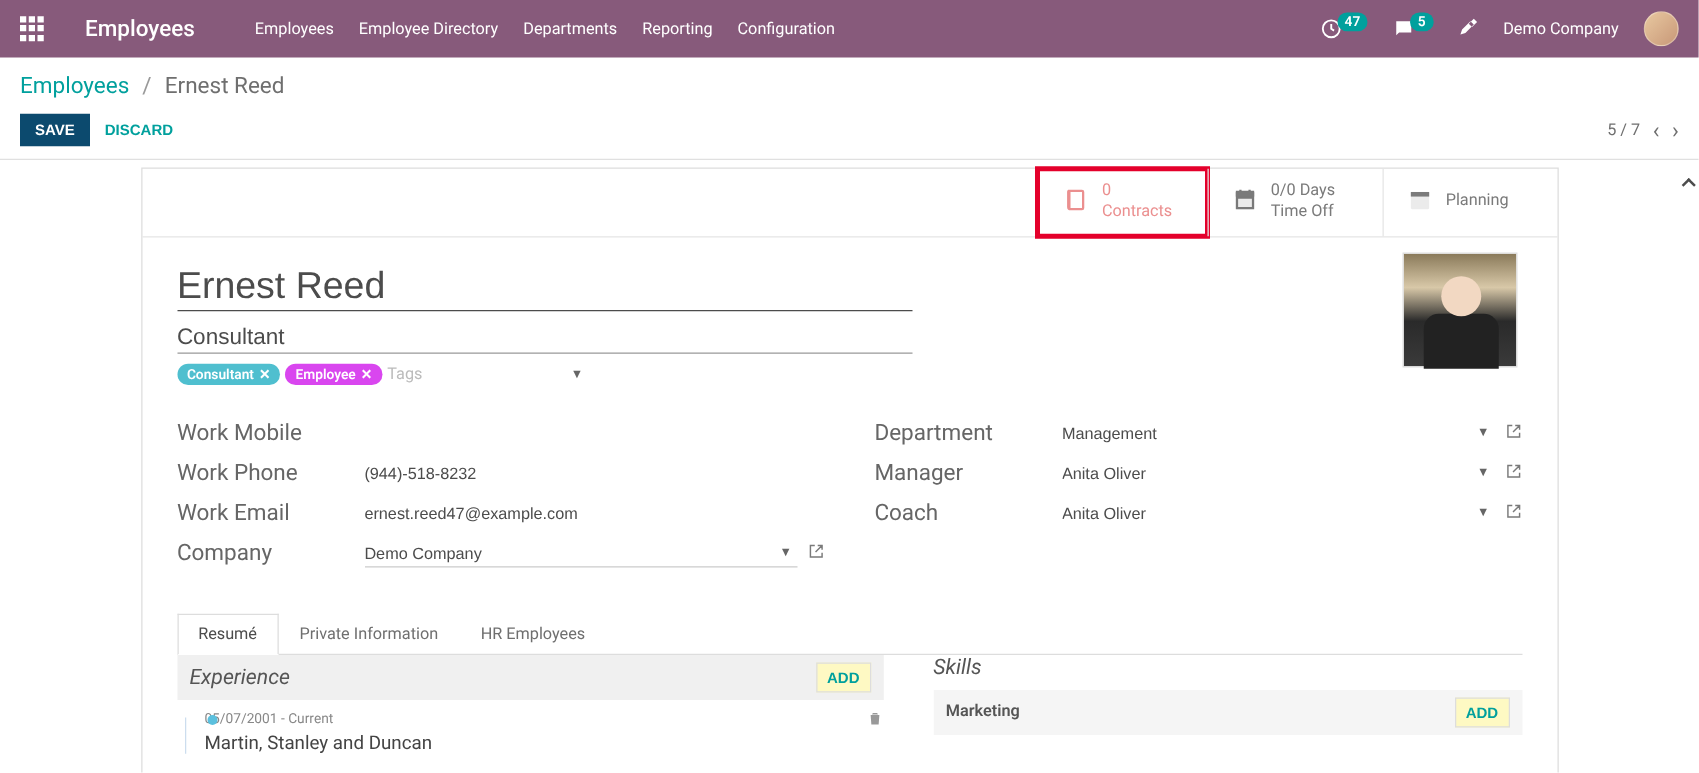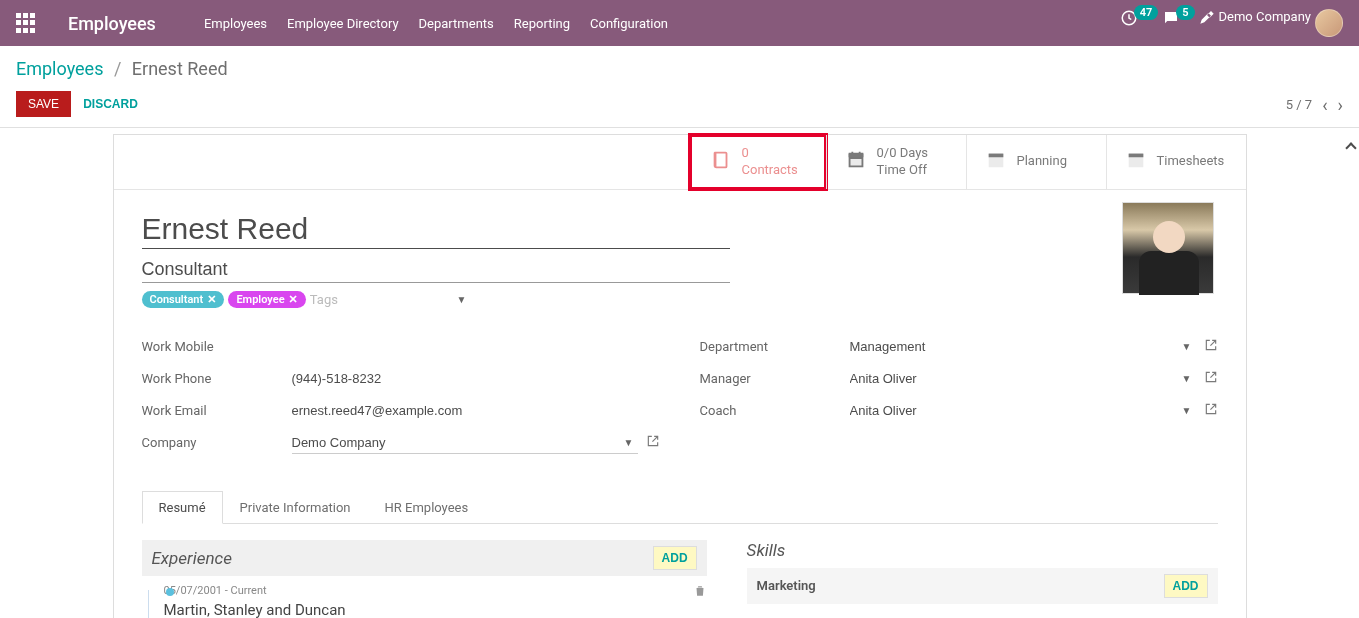--- a/index.html
+++ b/index.html
@@ -5,36 +5,36 @@
 * { box-sizing: border-box; margin: 0; padding: 0; }
 body { font-family: -apple-system, BlinkMacSystemFont, "Segoe UI", Roboto, "Helvetica Neue", Arial, sans-serif; font-size: 13px; color: #4c4c4c; background: #fff; width: 1359px; height: 618px; overflow: hidden; position: relative; }
 
 
 .navbar { background: #875a7b; height: 46px; display: flex; align-items: center; padding: 0 16px; color: #fff; }
 .apps-icon { width: 20px; height: 20px; display: flex; flex-wrap: wrap; gap: 2px; margin-right: 32px; cursor: pointer; }
 .apps-icon span { width: 5px; height: 5px; background: #fff; }
 .app-title { font-size: 18px; font-weight: 500; margin-right: 48px; }
 .nav-links { display: flex; gap: 20px; }
 .nav-link { color: #fff; font-size: 13px; cursor: pointer; }
-.nav-right { margin-left: auto; display: flex; align-items: flex-start; gap: 4px; }
+.nav-right { margin-left: auto; display: flex; align-items: center; gap: 20px; }
 .badge-group { position: relative; display: flex; align-items: center; }
 .badge-group svg { width: 18px; height: 18px; }
 .badge { background: #00a09d; color: #fff; border-radius: 9px; padding: 1px 6px; font-size: 11px; font-weight: 600; margin-left: -4px; position: relative; top: -6px; }
 .tool-icon { cursor: pointer; }
 .company-name { font-size: 13px; }
 .avatar-circle { width: 28px; height: 28px; border-radius: 50%; background: linear-gradient(135deg, #e8c8a0, #c89878); border: 1px solid rgba(255,255,255,0.3); }
 
 
 .subheader { padding: 12px 16px 0 16px; }
 .breadcrumb { font-size: 18px; color: #6f6f6f; margin-bottom: 12px; }
 .breadcrumb .bc-root { color: #00a09d; cursor: pointer; }
 .breadcrumb .bc-sep { margin: 0 6px; color: #999; }
 .action-row { display: flex; align-items: center; justify-content: space-between; padding-bottom: 10px; }
 .action-left { display: flex; align-items: center; gap: 12px; }
-.btn-save { background: #b91c1c; color: #fff; border: none; padding: 6px 12px; font-size: 12px; font-weight: 400; cursor: pointer; }
+.btn-save { background: #0c4a6e; color: #fff; border: none; padding: 6px 12px; font-size: 12px; font-weight: 700; cursor: pointer; }
 .btn-discard { color: #00a09d; font-size: 12px; font-weight: 600; cursor: pointer; background: none; border: none; }
 .pager { display: flex; align-items: center; gap: 10px; color: #6f6f6f; font-size: 13px; }
 .pager-arrow { cursor: pointer; color: #6f6f6f; font-size: 18px; }
 
 .divider-line { border-top: 1px solid #e0e0e0; margin-top: 0; }
 
 
 .sheet-wrap { position: relative; padding: 0 0 0 0; }
 .scroll-indicator { position: absolute; right: 4px; top: 10px; width: 8px; height: 8px; border-right: 2px solid #4c4c4c; border-bottom: 2px solid #4c4c4c; transform: rotate(-135deg);}
 .sheet { width: 1134px; margin: 0 auto; border: 1px solid #ddd; background: #fff; margin-top: 6px; }
@@ -63,36 +63,36 @@
 .tags-placeholder { color: #bbb; font-size: 13px; }
 .tags-caret { position: absolute; right: 0; color: #666; font-size: 10px; cursor: pointer;}
 
 .emp-photo { position: absolute; right: 32px; top: 12px; width: 92px; height: 92px; background: linear-gradient(180deg, #8a7a5a 0%, #d8c8a8 30%, #2a2a2a 60%, #3a3a3a 100%); border: 1px solid #ddd; }
 .emp-photo::after { content:""; position:absolute; left:30px; top:18px; width:32px; height:32px; border-radius:50%; background:#f2d8c2;}
 .emp-photo::before { content:""; position:absolute; left:16px; top:48px; width:60px; height:44px; border-radius:12px 12px 0 0; background:#222;}
 
 .fields-grid { display: flex; gap: 40px; margin-top: 24px; }
 .fields-col { flex: 1; }
 .field-row { display: flex; align-items: center; margin-bottom: 8px; min-height: 24px; }
-.field-label { width: 150px; color: #666; font-size: 13px; }
+.field-label { width: 150px; color: #666; font-size: 18px; }
 .field-value { flex: 1; position: relative; }
 .field-input { width: 100%; border: none; border-bottom: 1px solid #ccc; font-size: 13px; padding: 3px 0; color: #4c4c4c; outline: none; }
 .field-input.nob { border-bottom: 1px solid transparent; }
 .field-select { width: 100%; border: none; border-bottom: 1px solid #ccc; font-size: 13px; padding: 3px 16px 3px 0; color: #4c4c4c; outline: none; background: none; position: relative;}
 .sel-wrap { position: relative; flex: 1; display: flex; align-items: center; }
 .sel-caret { position: absolute; right: 4px; font-size: 10px; color: #666; pointer-events: none;}
 .ext-link { margin-left: 8px; color: #7a7a7a; cursor: pointer; }
 .ext-link svg { width: 14px; height: 14px; }
 
 
 .tabs-row { display: flex; border-bottom: 1px solid #ddd; margin-top: 28px; }
 .tab { padding: 8px 16px; border: 1px solid transparent; border-bottom: none; color: #6f6f6f; cursor: pointer; font-size: 13px; }
 .tab.active { border-color: #ddd; border-bottom: 1px solid #fff; margin-bottom: -1px; background: #fff; color: #4c4c4c; }
 
-.tab-content { display: flex; gap: 40px; margin-top: 16px; }
+.tab-content { display: flex; gap: 40px; margin-top: 0; }
 .col-left { flex: 1.2; }
 .col-right { flex: 1; }
 .section-head { display: flex; align-items: center; justify-content: space-between; background: #f0f0f0; padding: 6px 10px; font-style: italic; color: #555; font-size: 17px; }
 .section-head.sub { font-size: 13px; font-weight: 600; font-style: normal; background: #f5f5f5; }
 .skills-title { font-style: italic; color: #555; font-size: 17px; margin-bottom: 8px; }
 .add-btn { color: #00a09d; font-size: 12px; font-weight: 600; border: 1px solid #ddd; padding: 4px 8px; background: #fef9c3; cursor: pointer; font-style: normal; }
 
 .timeline { position: relative; padding-left: 22px; margin-top: 8px; }
 .timeline::before { content: ""; position: absolute; left: 6px; top: 6px; bottom: 0; width: 1px; background: #cde; }
 .dot { position: absolute; left: 2px; top: 4px; width: 8px; height: 8px; border-radius: 50%; background: #5bc0de; }
@@ -201,31 +201,20 @@
       </div>
       <div class="stat-btn">
         <span class="stat-icon">
           <svg width="22" height="22" viewBox="0 0 24 24" fill="currentColor">
               <rect x="4" y="5" width="16" height="15" rx="1" fill="currentColor" opacity="0.15"></rect>
               <rect x="4" y="5" width="16" height="4" fill="currentColor"></rect>
             </svg>
         </span>
         <span class="stat-text">
           <span class="stat-label">Planning</span>
-        </span>
-      </div>
-      <div class="stat-btn">
-        <span class="stat-icon">
-          <svg width="22" height="22" viewBox="0 0 24 24" fill="currentColor">
-              <rect x="4" y="5" width="16" height="15" rx="1" fill="currentColor" opacity="0.15"></rect>
-              <rect x="4" y="5" width="16" height="4" fill="currentColor"></rect>
-            </svg>
-        </span>
-        <span class="stat-text">
-          <span class="stat-label">Timesheets</span>
         </span>
       </div>
     </div>
 
     <div class="form-body">
       <div class="emp-photo"></div>
 
       <input class="emp-name-input" value="Ernest Reed" style="">
       <input class="emp-title-input" value="Consultant" style="">
       <div class="tags-row">

